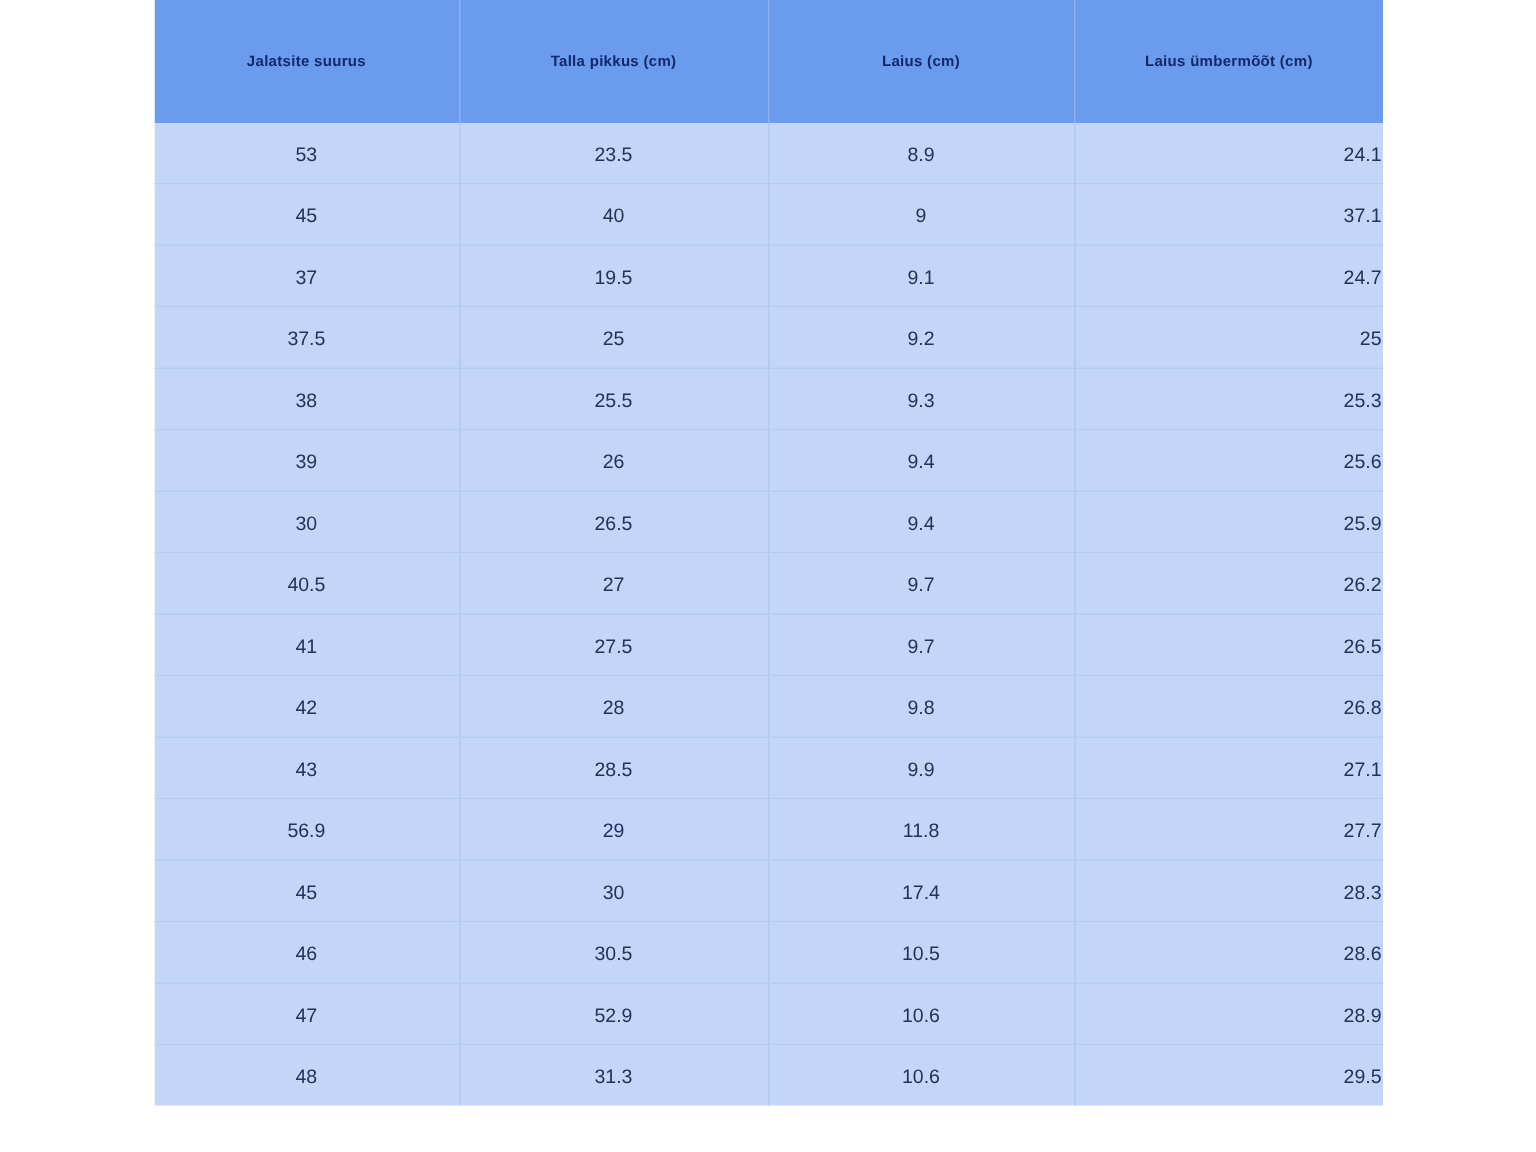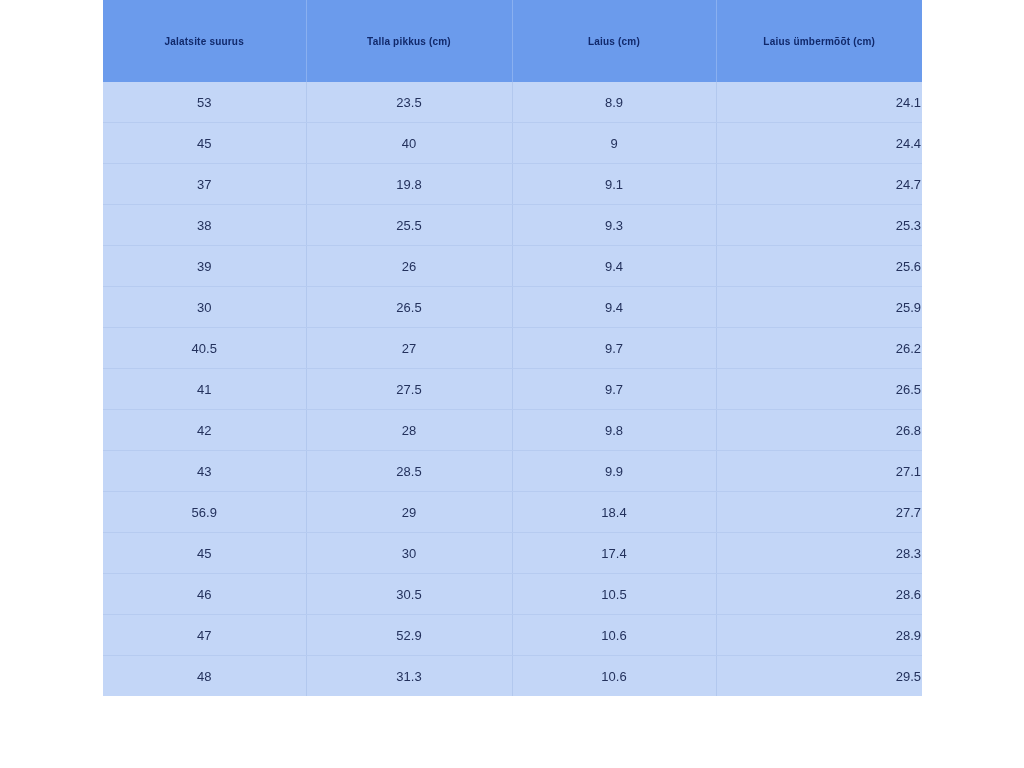--- a/index.html
+++ b/index.html
@@ -93,27 +93,33 @@
         <tr>
           <td>53</td>
           <td>23.5</td>
           <td>8.9</td>
           <td>24.1</td>
         </tr>
         <tr>
           <td>45</td>
           <td>40</td>
           <td>9</td>
-          <td>24.4</td>
+          <td>37.1</td>
         </tr>
         <tr>
           <td>37</td>
-          <td>19.8</td>
+          <td>19.5</td>
           <td>9.1</td>
           <td>24.7</td>
+        </tr>
+        <tr>
+          <td>37.5</td>
+          <td>25</td>
+          <td>9.2</td>
+          <td>25</td>
         </tr>
         <tr>
           <td>38</td>
           <td>25.5</td>
           <td>9.3</td>
           <td>25.3</td>
         </tr>
         <tr>
           <td>39</td>
           <td>26</td>
@@ -146,21 +152,21 @@
         </tr>
         <tr>
           <td>43</td>
           <td>28.5</td>
           <td>9.9</td>
           <td>27.1</td>
         </tr>
         <tr>
           <td>56.9</td>
           <td>29</td>
-          <td>18.4</td>
+          <td>11.8</td>
           <td>27.7</td>
         </tr>
         <tr>
           <td>45</td>
           <td>30</td>
           <td>17.4</td>
           <td>28.3</td>
         </tr>
         <tr>
           <td>46</td>

